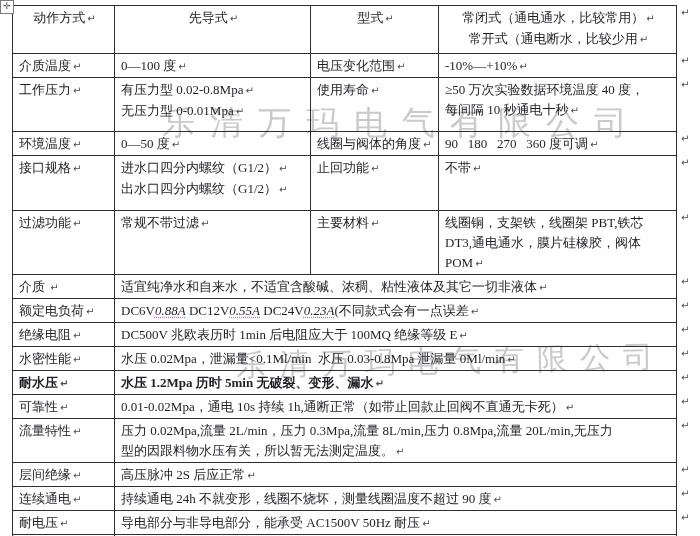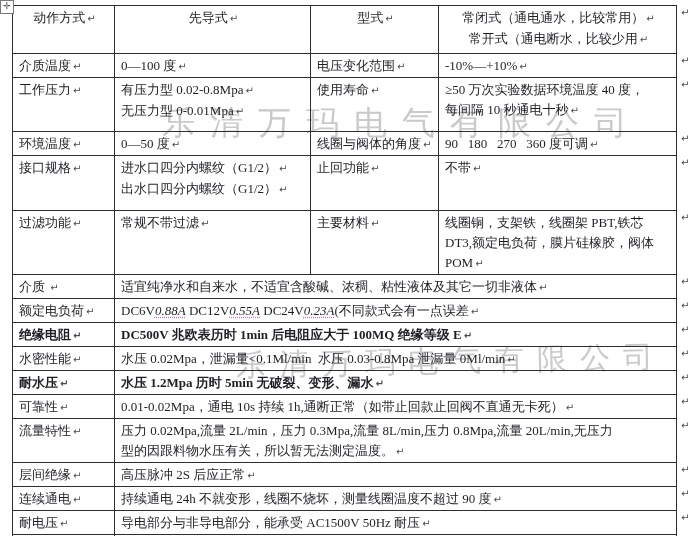--- a/index.html
+++ b/index.html
@@ -171,41 +171,41 @@
             <div class="line">过滤功能<span class="pmark">↵</span></div>
           </td>
           <td>
             <div class="line">常规不带过滤<span class="pmark">↵</span></div>
           </td>
           <td>
             <div class="line">主要材料<span class="pmark">↵</span></div>
           </td>
           <td>
             <div class="line">线圈铜，支架铁，线圈架 PBT,铁芯</div>
-            <div class="line">DT3,额定电负荷，膜片硅橡胶，阀体</div>
+            <div class="line">DT3,通电通水，膜片硅橡胶，阀体</div>
             <div class="line">POM<span class="pmark">↵</span></div>
           </td>
         </tr>
         <tr style="height: 22px; padding-left: 24px;">
           <td>
             <div class="line">介质 <span class="pmark">↵</span></div>
           </td>
           <td colspan="3">
             <div class="line">适宜纯净水和自来水，不适宜含酸碱、浓稠、粘性液体及其它一切非液体<span class="pmark">↵</span></div>
           </td>
         </tr>
         <tr style="height: 22px;">
           <td>
             <div class="line">额定电负荷<span class="pmark">↵</span></div>
           </td>
           <td colspan="3">
             <div class="line">DC6V<span class="dotted">0.88A</span> DC12V<span class="dotted">0.55A</span> DC24V<span class="dotted">0.23A</span>(不同款式会有一点误差<span class="pmark">↵</span></div>
           </td>
         </tr>
-        <tr style="height: 22px; font-weight: bold;">
+        <tr style="height: 22px;">
           <td>
             <div class="line">绝缘电阻<span class="pmark">↵</span></div>
           </td>
           <td colspan="3">
             <div class="line">DC500V 兆欧表历时 1min 后电阻应大于 100MQ 绝缘等级 E<span class="pmark">↵</span></div>
           </td>
         </tr>
         <tr style="height: 22px;">
           <td>
             <div class="line">水密性能<span class="pmark">↵</span></div>

